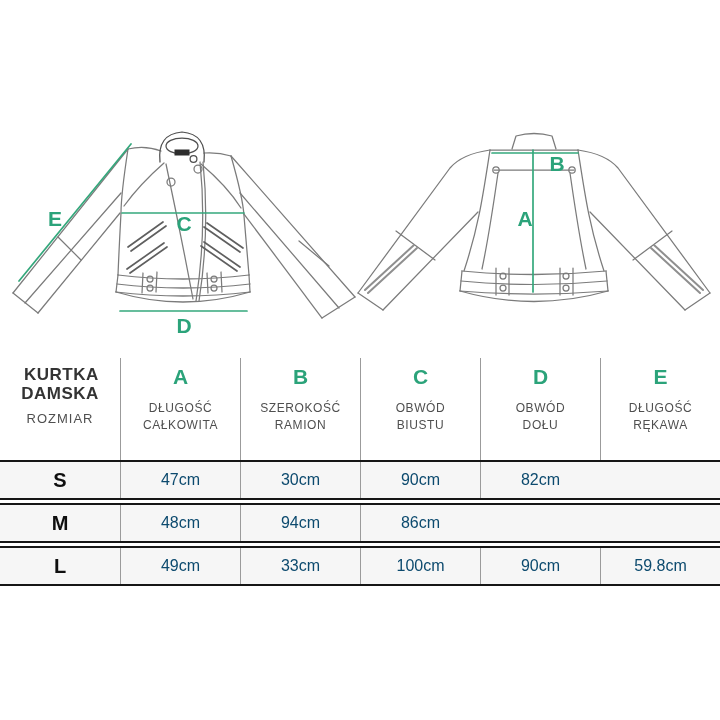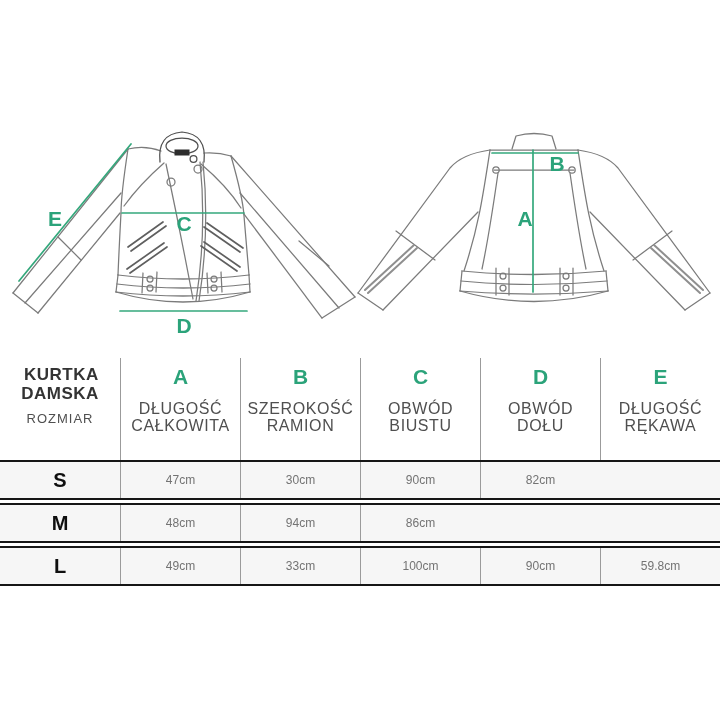--- a/index.html
+++ b/index.html
@@ -19,26 +19,26 @@
 
   
   .size-table{position:absolute;left:0;top:358px;width:720px;}
   .thead{display:grid;grid-template-columns:repeat(6,120px);height:102px;box-sizing:border-box;}
   .hcell{display:flex;flex-direction:column;align-items:center;text-align:center;
          padding-top:7px;box-sizing:border-box;}
   .hcell + .hcell{border-left:1px solid #9b9b9b;}
   .ttl{font-weight:bold;font-size:17px;line-height:19px;color:#333333;letter-spacing:.5px;text-align:right;}
   .rozmiar{margin-top:8px;font-size:13px;color:#4f4f4f;letter-spacing:1px;}
   .hletter{color:#2ba37a;font-weight:bold;font-size:21px;line-height:23px;}
-  .hlabel{margin-top:12px;font-size:16px;line-height:17px;color:#4f4f4f;letter-spacing:.6px;}
+  .hlabel{margin-top:12px;font-size:12px;line-height:17px;color:#4f4f4f;letter-spacing:.6px;}
   .hlabel span{display:block;}
   .trow{display:grid;grid-template-columns:repeat(6,120px);height:36px;background:#f6f6f6;
         border-top:2px solid #161616;border-bottom:2px solid #161616;margin-bottom:3px;}
   .cell{display:flex;align-items:center;justify-content:center;
-        font-size:12px;color:#737373;border-left:1px solid #9b9b9b;}
+        font-size:16px;color:#0c4a6e;border-left:1px solid #9b9b9b;}
   .cell.size{border-left:none;font-weight:bold;font-size:20px;color:#0f0f0f;}
 </style>
 </head>
 <body>
 
 <div class="stage">
 
   <svg class="diagram" width="720" height="270" viewBox="0 90 720 270">
 
     <g>

